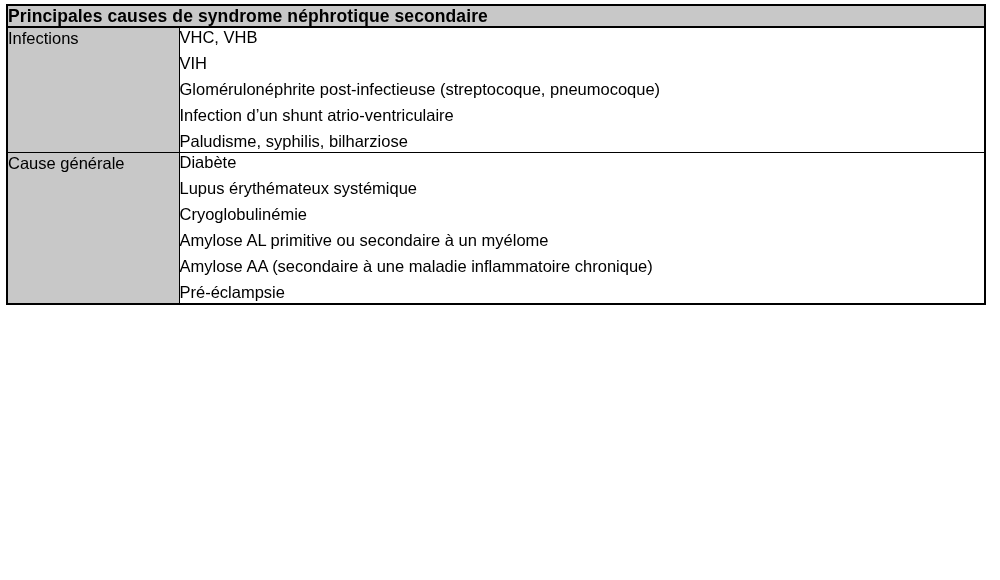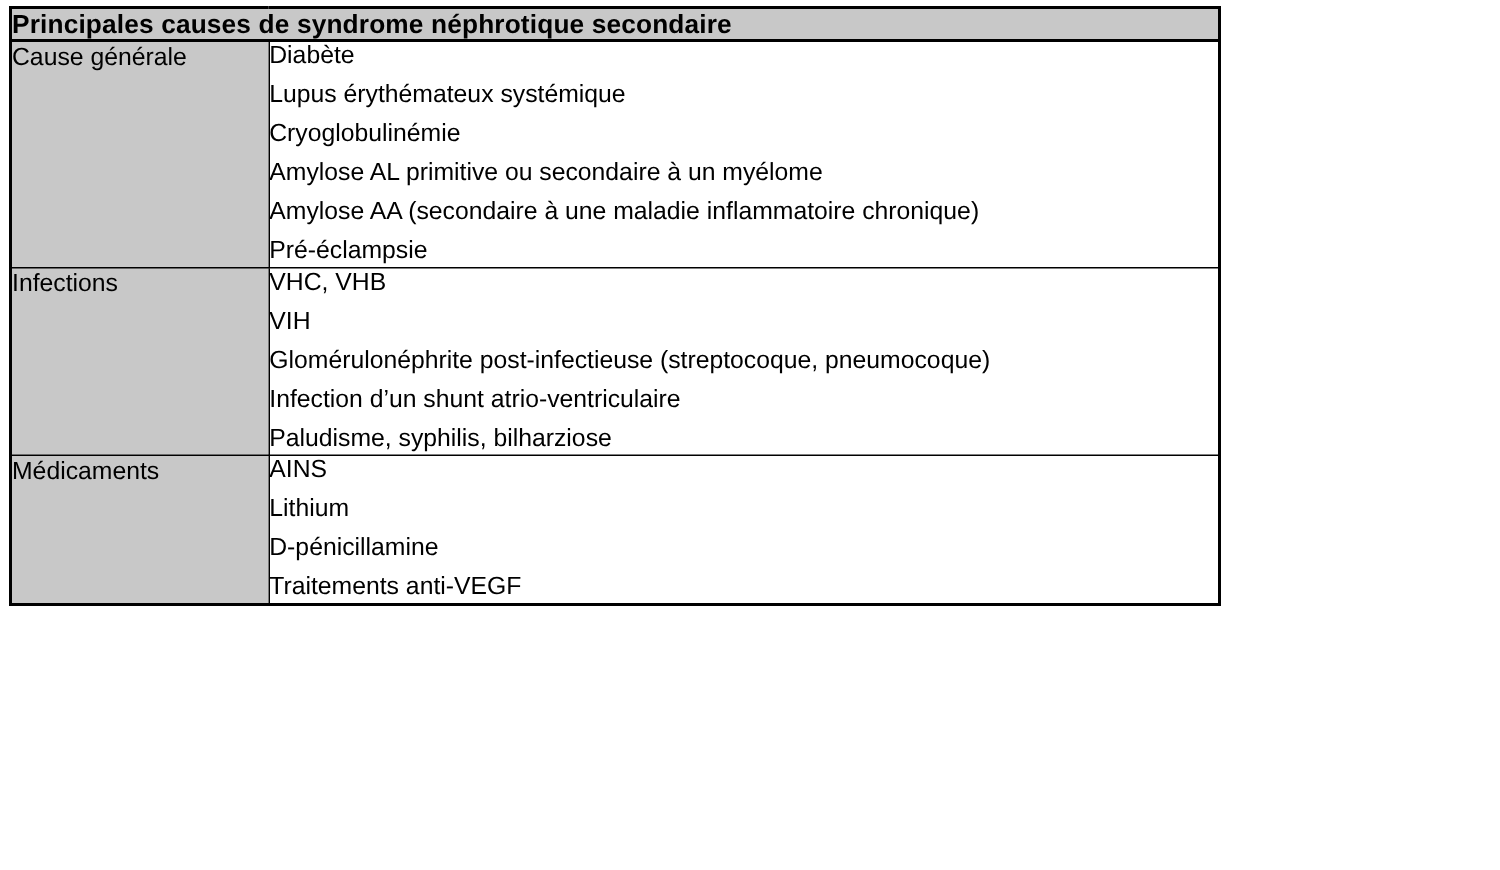--- a/index.html
+++ b/index.html
@@ -15,21 +15,21 @@
   }
   .sheet {
     width: 1000px;
     height: 580px;
     box-sizing: border-box;
     padding: 4px 6px 6px 6px;
     background: #ffffff;
   }
   table.causes-table {
     border-collapse: collapse;
-    width: 808px;
+    width: 980px;
     table-layout: fixed;
     border: 2px solid #000000;
     padding-left: 15px;
   }
   table.causes-table td {
     border: 1px solid #000000;
     vertical-align: top;
     padding: 0;
   }
   .title-cell {
@@ -81,52 +81,41 @@
       <col style="width:172px">
       <col>
     </colgroup>
     <tbody>
       <tr>
         <td class="title-cell" colspan="2">Principales causes de syndrome néphrotique secondaire</td>
       </tr>
 
       <tr class="group-row">
         <td class="cat-cell">
+          <div class="cat-line">Infections</div>
+        </td>
+        <td class="items-cell">
+          <div class="item-line">VHC, VHB</div>
+          <div class="item-line">VIH</div>
+          <div class="item-line">Glomérulonéphrite post-infectieuse (streptocoque, pneumocoque)</div>
+          <div class="item-line">Infection d’un shunt atrio-ventriculaire</div>
+          <div class="item-line">Paludisme, syphilis, bilharziose</div>
+        </td>
+      </tr>
+
+      <tr class="group-row">
+        <td class="cat-cell">
           <div class="cat-line">Cause générale</div>
         </td>
         <td class="items-cell">
           <div class="item-line">Diabète</div>
           <div class="item-line">Lupus érythémateux systémique</div>
           <div class="item-line">Cryoglobulinémie</div>
           <div class="item-line">Amylose AL primitive ou secondaire à un myélome</div>
           <div class="item-line">Amylose AA (secondaire à une maladie inflammatoire chronique)</div>
           <div class="item-line">Pré-éclampsie</div>
         </td>
       </tr>
 
-      <tr class="group-row">
-        <td class="cat-cell">
-          <div class="cat-line">Infections</div>
-        </td>
-        <td class="items-cell">
-          <div class="item-line">VHC, VHB</div>
-          <div class="item-line">VIH</div>
-          <div class="item-line">Glomérulonéphrite post-infectieuse (streptocoque, pneumocoque)</div>
-          <div class="item-line">Infection d’un shunt atrio-ventriculaire</div>
-          <div class="item-line">Paludisme, syphilis, bilharziose</div>
-        </td>
-      </tr>
 
-
-      <tr class="group-row">
-        <td class="cat-cell">
-          <div class="cat-line">Médicaments</div>
-        </td>
-        <td class="items-cell">
-          <div class="item-line">AINS</div>
-          <div class="item-line">Lithium</div>
-          <div class="item-line">D-pénicillamine</div>
-          <div class="item-line">Traitements anti-VEGF</div>
-        </td>
-      </tr>
     </tbody>
   </table>
 </div>
 
 </body></html>

